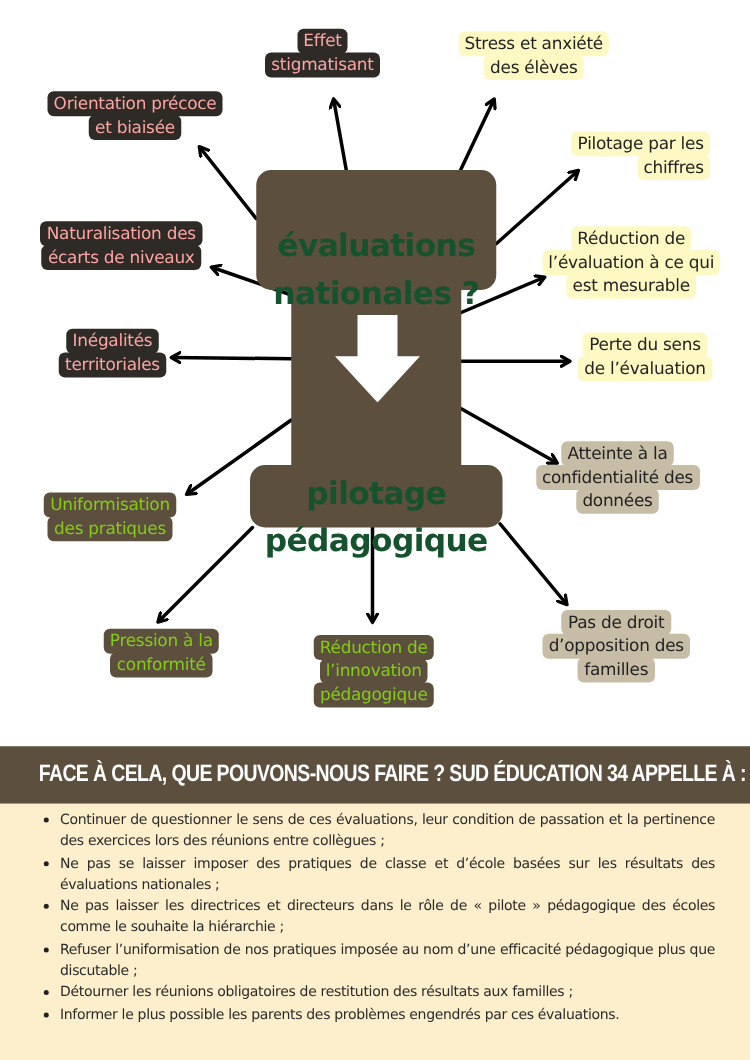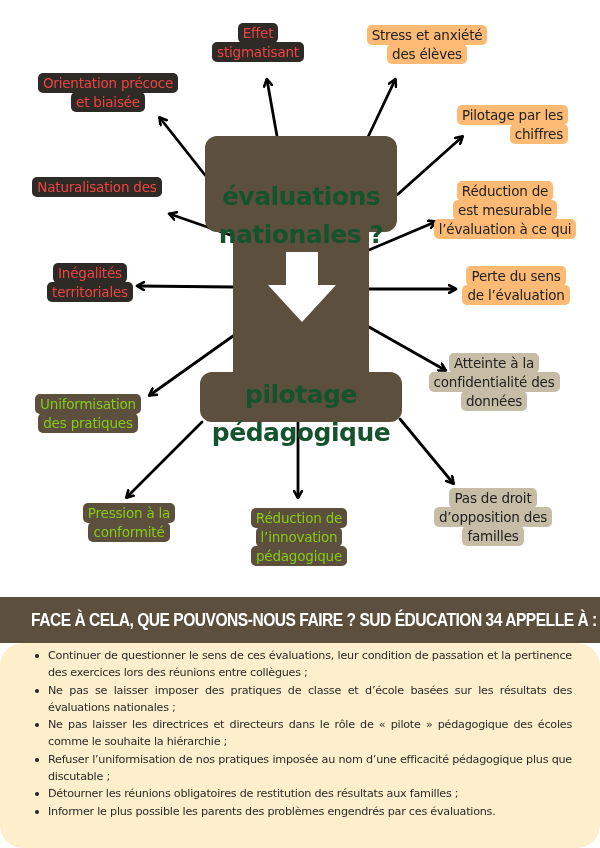--- a/index.html
+++ b/index.html
@@ -14,23 +14,23 @@
     line-height: 20px;
     letter-spacing: -0.2px;
   }
   .node span.line {
     display: inline-block;
     padding: 0 5px;
     border-radius: 5px;
     white-space: nowrap;
   }
   .node .row { display: block; margin-top: -1px; }
-  .dark span.line { background: #2e2a25; color: #ef4444; text-align: center; }
+  .dark span.line { background: #2e2a25; color: #fca5a5; text-align: center; }
   .brown span.line { background: #5c4f3d; color: #84cc16; }
-  .cream span.line { background: #fdba74; color: #222; }
+  .cream span.line { background: #fef9c3; color: #222; }
   .taupe span.line { background: #c7bca6; color: #222; }
 
   #center-top {
     position: absolute; left: 205px; top: 136px; width: 192px; height: 96px;
     background: #5c4f3d; border-radius: 12px;
   }
   #center-stem {
     position: absolute; left: 233px; top: 220px; width: 136px; height: 160px;
     background: #5c4f3d;
   }
@@ -51,21 +51,20 @@
     position: absolute; left: 0; top: 597px; width: 600px; height: 46px;
     background: #5c4f3d; color: #ffffff;
     font-family: "Liberation Sans", sans-serif; font-weight: bold;
     font-size: 19px; line-height: 46px; letter-spacing: -0.6px;
     padding-left: 31px; transform-origin: left center;
   }
   #banner .b1 { display: inline-block; transform: scaleX(0.82); transform-origin: left center; white-space: nowrap; }
   #actions {
     position: absolute; left: 0; top: 643px; width: 600px; height: 205px;
     background: #feefcc;
-    border-radius: 23px;
   }
   #actions ul { list-style: none; padding: 4px 28px 0 48px; }
   #actions li {
     position: relative; font-size: 11.2px; line-height: 17px; color: #2a2a2a;
     text-align: justify; letter-spacing: -0.25px;
     font-family: "DejaVu Sans", sans-serif;
     margin-bottom: 0.5px;
   }
   #actions li::before {
     content: ""; position: absolute; left: -13px; top: 7px; width: 4px; height: 4px;
@@ -132,26 +131,27 @@
     <span class="row"><span class="line">et biaisée</span></span>
   </div>
 
   <div class="node cream" style="left:444px; top:106px; width:124px;text-align:right;">
     <span class="row"><span class="line">Pilotage par les</span></span>
     <span class="row"><span class="line">chiffres</span></span>
   </div>
 
   <div class="node dark" style="left:22px; top:178px; width:150px;">
     <span class="row"><span class="line">Naturalisation des</span></span>
+    <span class="row"><span class="line">écarts de niveaux</span></span>
   </div>
 
   <div class="node cream" style="left:430px; top:182px; width:150px;">
     <span class="row"><span class="line">Réduction de</span></span>
+    <span class="row"><span class="line">l’évaluation à ce qui</span></span>
     <span class="row"><span class="line">est mesurable</span></span>
-    <span class="row"><span class="line">l’évaluation à ce qui</span></span>
   </div>
 
   <div class="node dark" style="left:40px; top:264px; width:100px;">
     <span class="row"><span class="line">Inégalités</span></span>
     <span class="row"><span class="line">territoriales</span></span>
   </div>
 
   <div class="node cream" style="left:456px; top:267px; width:120px;">
     <span class="row"><span class="line">Perte du sens</span></span>
     <span class="row"><span class="line">de l’évaluation</span></span>

